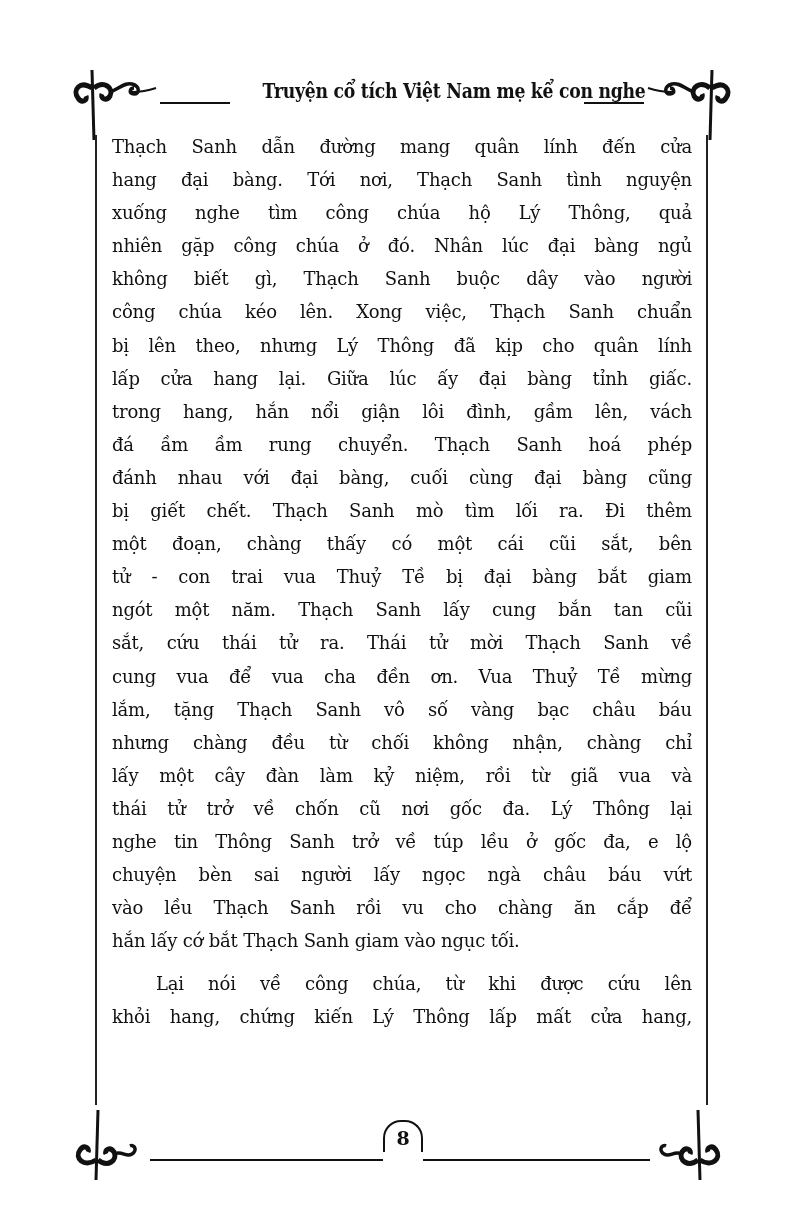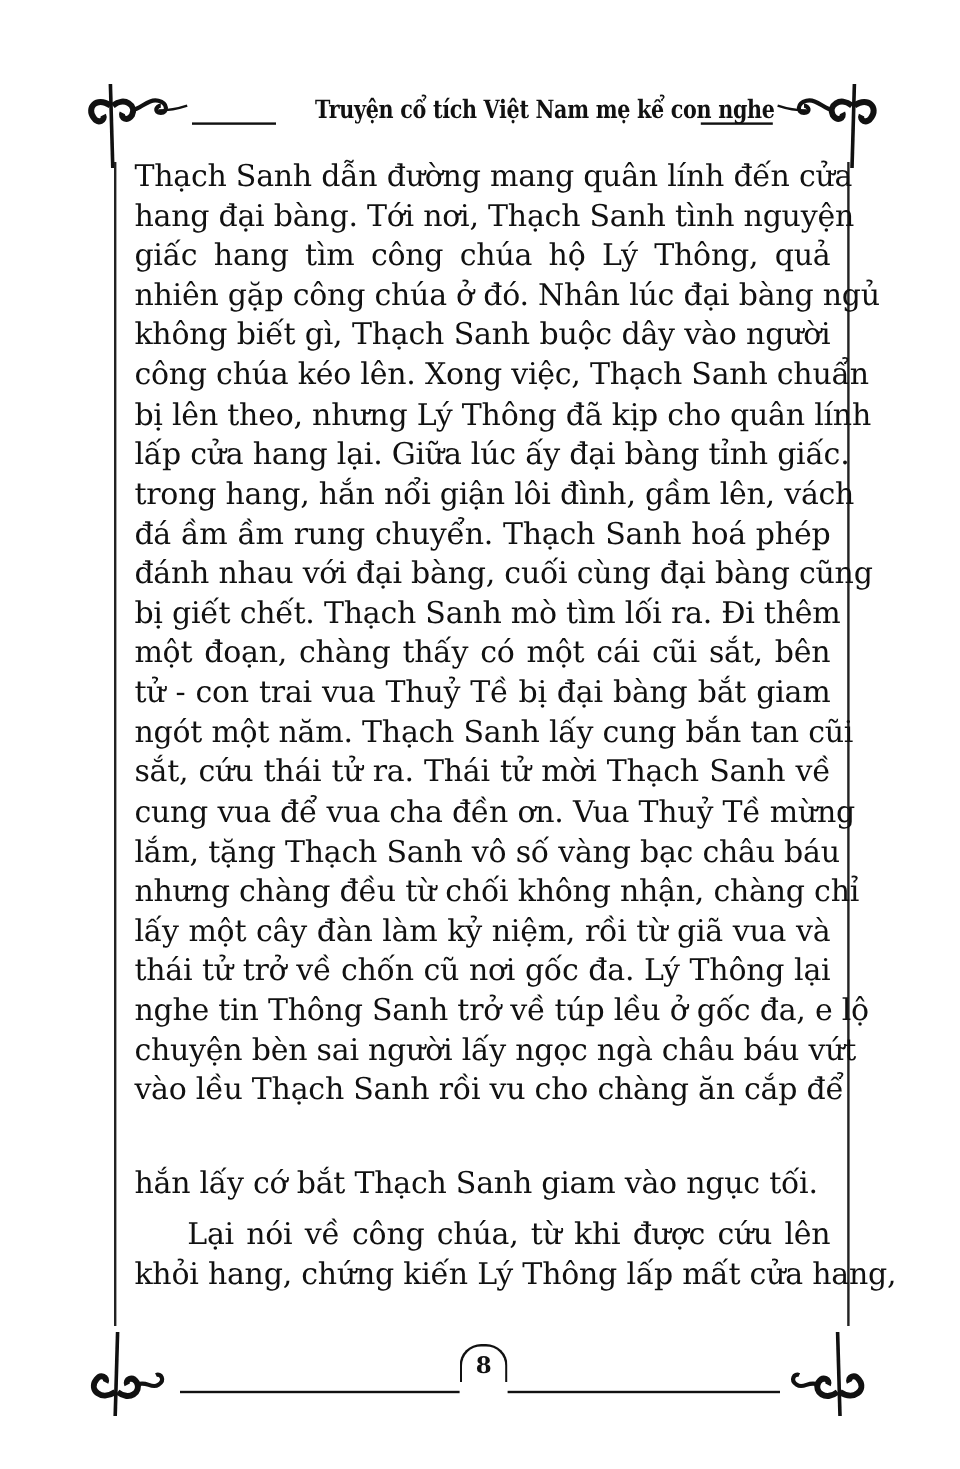--- a/index.html
+++ b/index.html
@@ -3,22 +3,22 @@
 <meta charset="utf-8">
 <style>
   html, body { margin:0; padding:0; background:#ffffff; }
   body { width:800px; height:1224px; position:relative; overflow:hidden; font-family:"DejaVu Serif", serif; color:#111; }
   .page { position:absolute; left:0; top:0; width:800px; height:1000px; background:#fff; }
   .header { position:absolute; left:0; top:70px; width:800px; height:50px; }
   .header-title { position:absolute; left:232px; top:8px; width:340px; text-align:center; font-family:"DejaVu Serif", serif; font-weight:bold; font-size:21px; letter-spacing:-0.3px; transform:scaleX(0.82); transform-origin:center; white-space:nowrap; }
   .rule { position:absolute; height:2px; background:#111; }
   .vline { position:absolute; width:2px; background:#222; }
   .body-text { position:absolute; left:112px; top:130px; width:580px; }
-  .line { height:33.1px; line-height:33.1px; font-size:25px; text-align:justify; text-align-last:justify; white-space:nowrap; letter-spacing:-0.2px; font-family:"DejaVu Serif", serif; }
-  .line.last { text-align-last:left;margin-top:45px; }
+  .line { height:33.1px; line-height:33.1px; font-size:18px; text-align:justify; text-align-last:justify; white-space:nowrap; letter-spacing:-0.2px; font-family:"DejaVu Serif", serif; }
+  .line.last { text-align-last:left; }
   .line.indent { padding-left:44px; }
   .footer { position:absolute; left:0; top:1110px; width:800px; height:80px; }
   .page-num-box { position:absolute; left:383px; top:10px; width:36px; height:30px; border:2px solid #111; border-bottom:none; border-radius:18px 18px 0 0; text-align:center; font-weight:bold; font-size:19px; line-height:32px; font-family:"DejaVu Serif", serif; }
   .orn { position:absolute; }
 </style>
 </head>
 <body>
 
 <div class="page">
 
@@ -43,21 +43,21 @@
       </g>
     </svg>
   </div>
 
   <div class="vline" style="left:95px;top:135px;height:970px;"></div>
   <div class="vline" style="left:706px;top:135px;height:970px;"></div>
 
   <div class="body-text">
     <div class="line">Thạch Sanh dẫn đường mang quân lính đến cửa</div>
     <div class="line">hang đại bàng. Tới nơi, Thạch Sanh tình nguyện</div>
-    <div class="line">giấc hang tìm công chúa hộ Lý Thông, quả</div>
+    <div class="line">xuống nghe tìm công chúa hộ Lý Thông, quả</div>
     <div class="line">nhiên gặp công chúa ở đó. Nhân lúc đại bàng ngủ</div>
     <div class="line">không biết gì, Thạch Sanh buộc dây vào người</div>
     <div class="line">công chúa kéo lên. Xong việc, Thạch Sanh chuẩn</div>
     <div class="line">bị lên theo, nhưng Lý Thông đã kịp cho quân lính</div>
     <div class="line">lấp cửa hang lại. Giữa lúc ấy đại bàng tỉnh giấc.</div>
     <div class="line">trong hang, hắn nổi giận lôi đình, gầm lên, vách</div>
     <div class="line">đá ầm ầm rung chuyển. Thạch Sanh hoá phép</div>
     <div class="line">đánh nhau với đại bàng, cuối cùng đại bàng cũng</div>
     <div class="line">bị giết chết. Thạch Sanh mò tìm lối ra. Đi thêm</div>
     <div class="line">một đoạn, chàng thấy có một cái cũi sắt, bên</div>

